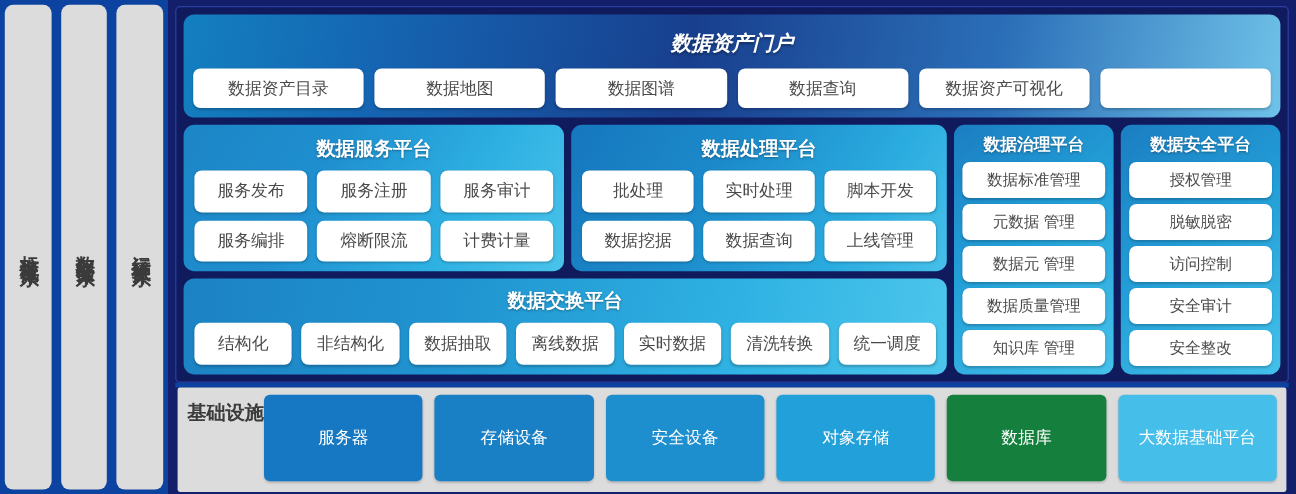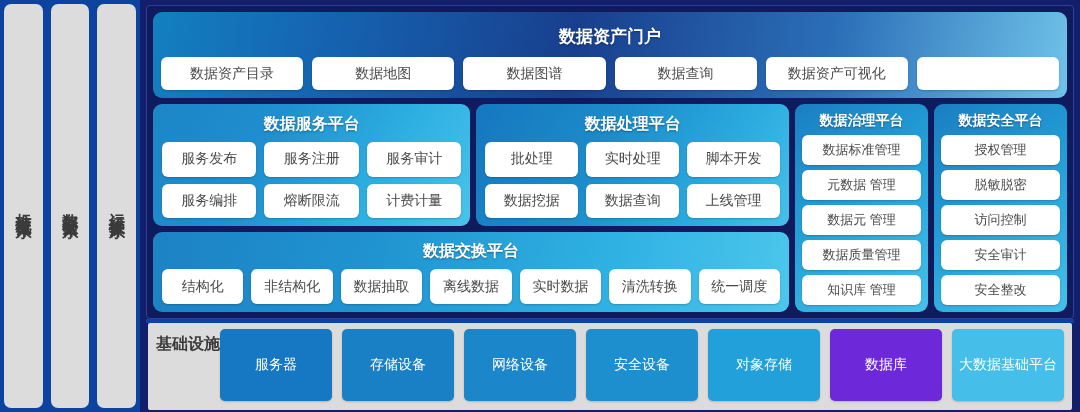--- a/index.html
+++ b/index.html
@@ -104,21 +104,21 @@
   }
 
   
   .portal {
     height: 86px;
     background: linear-gradient(100deg,#1380C0 0%, #1565B2 18%, #183F8E 46%, #2B6FB8 74%, #6FC2E8 100%);
     padding: 7px 8px 8px 8px;
     display: flex;
     flex-direction: column;
   }
-  .portal .panel-title { font-size: 17px; margin: 6px 0 9px 0; }
+  .portal .panel-title { font-size: 17px; margin: 6px 0 9px 0; font-style: italic; }
   .portal-row {
     display: flex;
     gap: 9px;
     flex: 1;
   }
   .portal-row .chip { flex: 1 1 0; font-size: 14px; }
 
   
   .mid {
     display: flex;
@@ -356,23 +356,22 @@
       </div>
     </div>
 
     <div class="infra-wrap">
       <div class="infra-strip"></div>
       <div class="infra">
         <div class="infra-title">基础设施</div>
         <div class="infra-row">
           <div class="infra-btn" style="background: rgb(22, 120, 194);">服务器</div>
           <div class="infra-btn" style="background: rgb(26, 128, 198);">存储设备</div>
-          <div class="infra-btn" style="background: rgb(27, 134, 202);">网络设备</div>
           <div class="infra-btn" style="background: rgb(29, 142, 206);">安全设备</div>
           <div class="infra-btn" style="background: rgb(34, 160, 217);">对象存储</div>
-          <div class="infra-btn" style="background: #6d28d9;">数据库</div>
+          <div class="infra-btn" style="background: #15803d;">数据库</div>
           <div class="infra-btn" style="background: rgb(69, 190, 234);">大数据基础平台</div>
         </div>
       </div>
     </div>
 
   </div>
 </div>
 
 </body></html>

